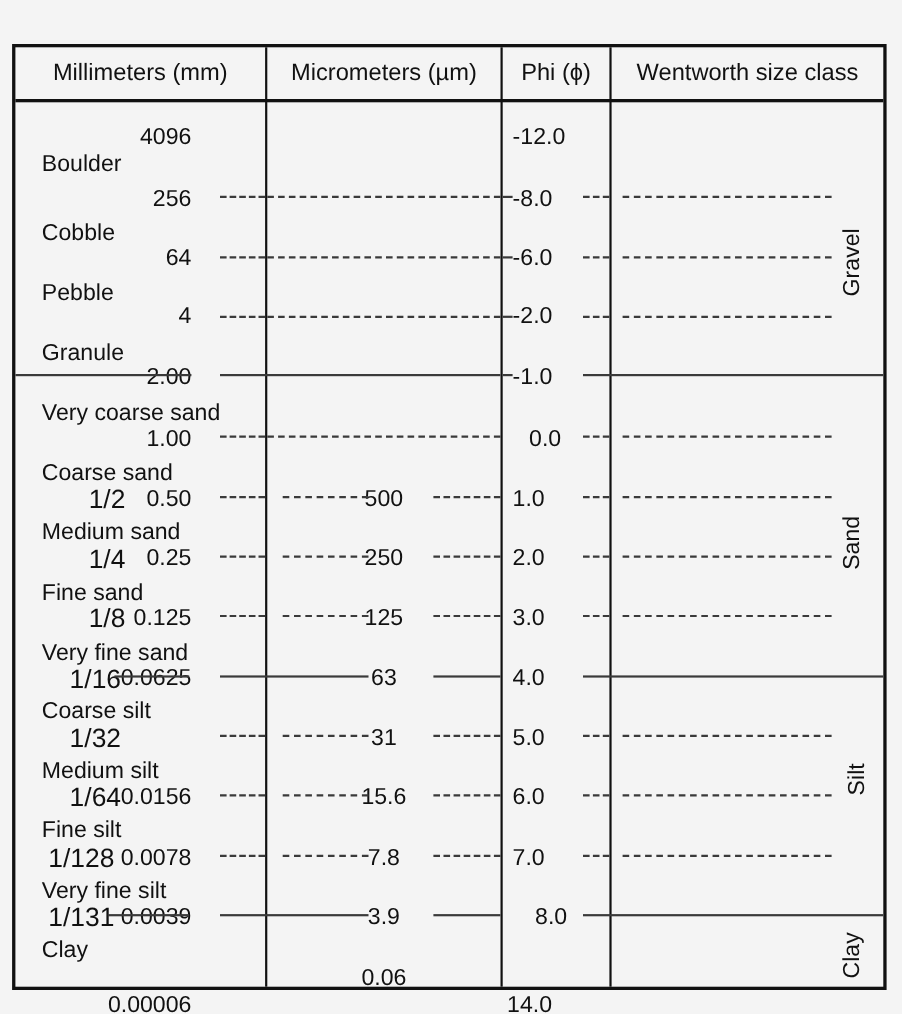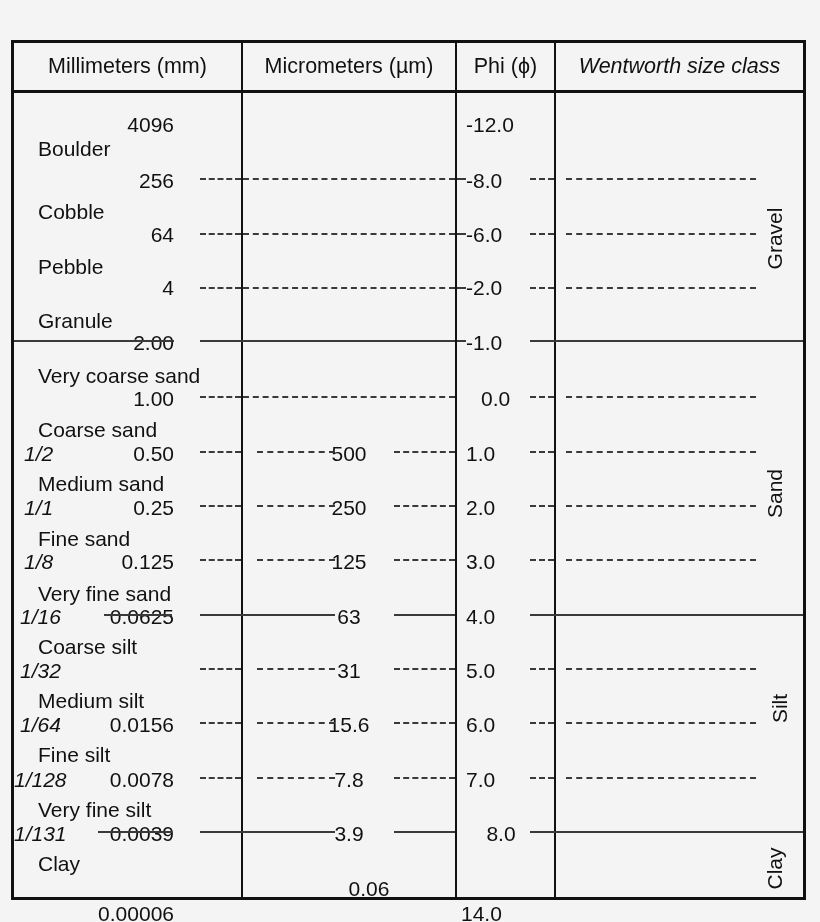--- a/index.html
+++ b/index.html
@@ -76,25 +76,24 @@
     font-size: 21px;
     white-space: nowrap;
     line-height: 1;
   }
   .val.r { text-align: right; }
   .val.c { text-align: center; }
   .val.l { text-align: left; }
 
   .frac {
     position: absolute;
-    font-size: 21px;
-    text-align: left;
-    white-space: nowrap;
-    line-height: 1;
-    font-style: italic;
+    font-size: 24px;
+    text-align: right;
+    white-space: nowrap;
+    line-height: 1;
   }
 
   .wclass {
     position: absolute;
     font-size: 21px;
     white-space: nowrap;
     line-height: 1;
     text-align: left;
   }
 
@@ -115,21 +114,21 @@
 
   <div class="vline" style="left:227px;"></div>
   <div class="vline" style="left:441px;"></div>
   <div class="vline" style="left:540px;"></div>
 
   <div class="header-rule" style="top:47px;"></div>
 
   <div class="hcell" style="left:0;   width:227px;">Millimeters (mm)</div>
   <div class="hcell" style="left:229px; width:212px;">Micrometers (µm)</div>
   <div class="hcell" style="left:443px; width:97px;">Phi (ϕ)</div>
-  <div class="hcell" style="left:542px; width:247px;font-style:italic;">Wentworth size class</div>
+  <div class="hcell" style="left:542px; width:247px;">Wentworth size class</div>
 
   <div class="val r" style="left:0px;   top:71px;  width:160px;">4096</div>
   <div class="val r" style="left:0px;   top:127px; width:160px;">256</div>
   <div class="val r" style="left:0px;   top:181px; width:160px;">64</div>
   <div class="val r" style="left:0px;   top:234px; width:160px;">4</div>
   <div class="val r" style="left:0px;   top:289px; width:160px;">2.00</div>
 
   <div class="val l" style="left:452px; top:71px;  width:70px;">-12.0</div>
   <div class="val l" style="left:452px; top:127px; width:70px;">-8.0</div>
   <div class="val l" style="left:452px; top:181px; width:70px;">-6.0</div>
@@ -164,21 +163,21 @@
   <div class="wclass" style="left:24px; top:213px;">Pebble</div>
   <div class="wclass" style="left:24px; top:267px;">Granule</div>
 
   <div class="val r" style="left:0px; top:345px; width:160px;">1.00</div>
   <div class="val r" style="left:0px; top:400px; width:160px;">0.50</div>
   <div class="val r" style="left:0px; top:454px; width:160px;">0.25</div>
   <div class="val r" style="left:0px; top:508px; width:160px;">0.125</div>
   <div class="val r" style="left:0px; top:563px; width:160px;">0.0625</div>
 
   <div class="frac" style="left:10px; top:400px; width:90px;">1/2</div>
-  <div class="frac" style="left:10px; top:454px; width:90px;">1/1</div>
+  <div class="frac" style="left:10px; top:454px; width:90px;">1/4</div>
   <div class="frac" style="left:10px; top:508px; width:90px;">1/8</div>
   <div class="frac" style="left:6px;  top:563px; width:90px;">1/16</div>
 
   <div class="val c" style="left:229px; top:400px; width:212px;">500</div>
   <div class="val c" style="left:229px; top:454px; width:212px;">250</div>
   <div class="val c" style="left:229px; top:508px; width:212px;">125</div>
   <div class="val c" style="left:229px; top:563px; width:212px;">63</div>
 
   <div class="val l" style="left:452px; top:345px; width:70px;margin-left:15px;">0.0</div>
   <div class="val l" style="left:452px; top:400px; width:70px;">1.0</div>
@@ -227,21 +226,21 @@
 
   <div class="frac" style="left:6px;  top:617px; width:90px;">1/32</div>
   <div class="frac" style="left:6px;  top:671px; width:90px;">1/64</div>
   <div class="frac" style="left:0px;  top:726px; width:90px;">1/128</div>
   <div class="frac" style="left:0px;  top:780px; width:90px;">1/131</div>
 
   <div class="val c" style="left:229px; top:617px; width:212px;">31</div>
   <div class="val c" style="left:229px; top:671px; width:212px;">15.6</div>
   <div class="val c" style="left:229px; top:726px; width:212px;">7.8</div>
   <div class="val c" style="left:229px; top:780px; width:212px;">3.9</div>
-  <div class="val c" style="left:229px; top:835px; width:212px;padding-left:20px;">0.06</div>
+  <div class="val c" style="left:229px; top:835px; width:212px;">0.06</div>
 
   <div class="val l" style="left:452px; top:617px; width:70px;">5.0</div>
   <div class="val l" style="left:452px; top:671px; width:70px;">6.0</div>
   <div class="val l" style="left:452px; top:726px; width:70px;">7.0</div>
   <div class="val l" style="left:452px; top:780px; width:70px;text-align:center;">8.0</div>
   <div class="val l" style="left:447px; top:860px; width:70px;">14.0</div>
 
   <div class="dash-rule" style="left:186px; top:625px; width:41px;"></div>
   <div class="dash-rule" style="left:243px; top:625px; width:78px;"></div>
   <div class="dash-rule" style="left:380px; top:625px; width:61px;"></div>

